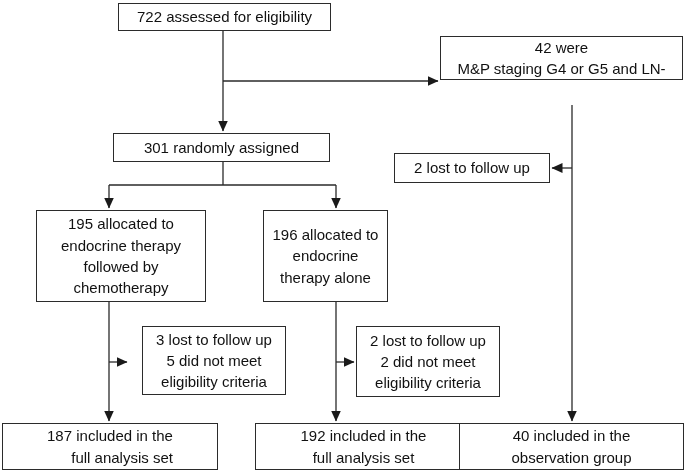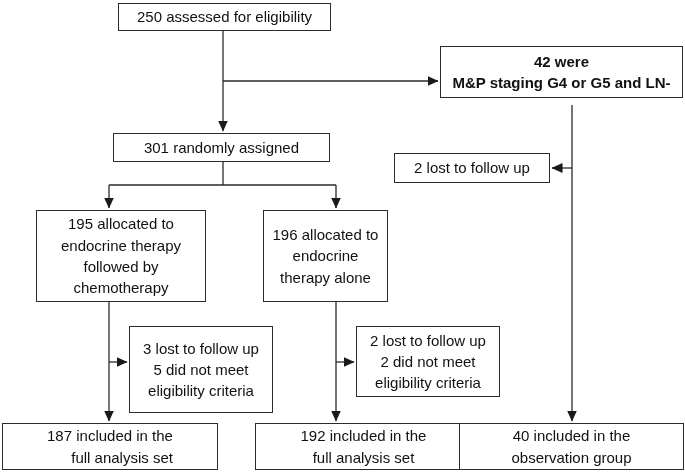--- a/index.html
+++ b/index.html
@@ -30,26 +30,26 @@
     color: #111111;
     font-size: 15px;
     line-height: 1.42;
     display: flex;
     align-items: center;
     justify-content: center;
     text-align: center;
     white-space: pre-line;
   }
   .b-assessed     { left: 118px; top: 3px;   width: 213px; height: 28px; }
-  .b-excluded     { left: 440px; top: 46px;  width: 243px; height: 52px; font-weight: bold; }
+  .b-excluded     { left: 440px; top: 36px;  width: 243px; height: 44px; }
   .b-randomized   { left: 113px; top: 133px; width: 217px; height: 29px; }
   .b-lost         { left: 394px; top: 153px; width: 156px; height: 30px; }
   .b-arm-chemo    { left: 36px;  top: 210px; width: 170px; height: 92px; }
   .b-arm-alone    { left: 263px; top: 210px; width: 125px; height: 92px; }
-  .b-loss-chemo   { left: 129px; top: 326px; width: 144px; height: 87px; }
+  .b-loss-chemo   { left: 142px; top: 326px; width: 144px; height: 69px; }
   .b-loss-alone   { left: 356px; top: 326px; width: 144px; height: 71px; }
   .b-fas-chemo    { left: 2px;   top: 423px; width: 216px; height: 47px; text-align: right; }
   .b-fas-alone    { left: 227px; top: 423px; width: 217px; height: 47px; margin-left: 28px; }
   .b-observation  { left: 459px; top: 423px; width: 225px; height: 47px; }
 </style>
 </head>
 <body>
 
 <div id="canvas">
 
@@ -68,21 +68,21 @@
       <path d="M336,185 L336,208" marker-end="url(#arrow)"></path>
       <path d="M109,302 L109,421" marker-end="url(#arrow)"></path>
       <path d="M109,362 L127,362" marker-end="url(#arrow)"></path>
       <path d="M336,302 L336,421" marker-end="url(#arrow)"></path>
       <path d="M336,362 L354,362" marker-end="url(#arrow)"></path>
       <path d="M572,105 L572,421" marker-end="url(#arrow)"></path>
       <path d="M572,168 L552,168" marker-end="url(#arrow)"></path>
     </g>
   </svg>
 
-  <div class="box b-assessed">250 assessed for eligibility</div>
+  <div class="box b-assessed">722 assessed for eligibility</div>
 
   <div class="box b-excluded">42 were
 M&amp;P staging G4 or G5 and LN-</div>
 
   <div class="box b-randomized">301 randomly assigned</div>
 
   <div class="box b-lost">2 lost to follow up</div>
 
   <div class="box b-arm-chemo">195 allocated to
 endocrine therapy

